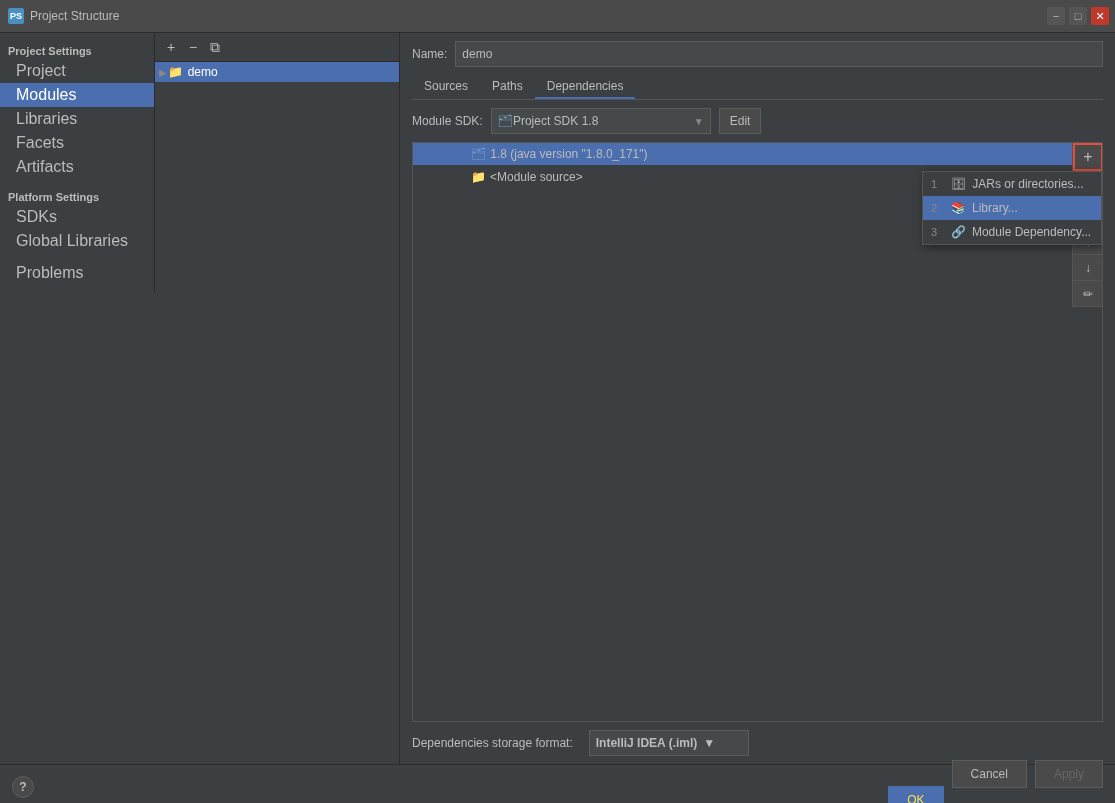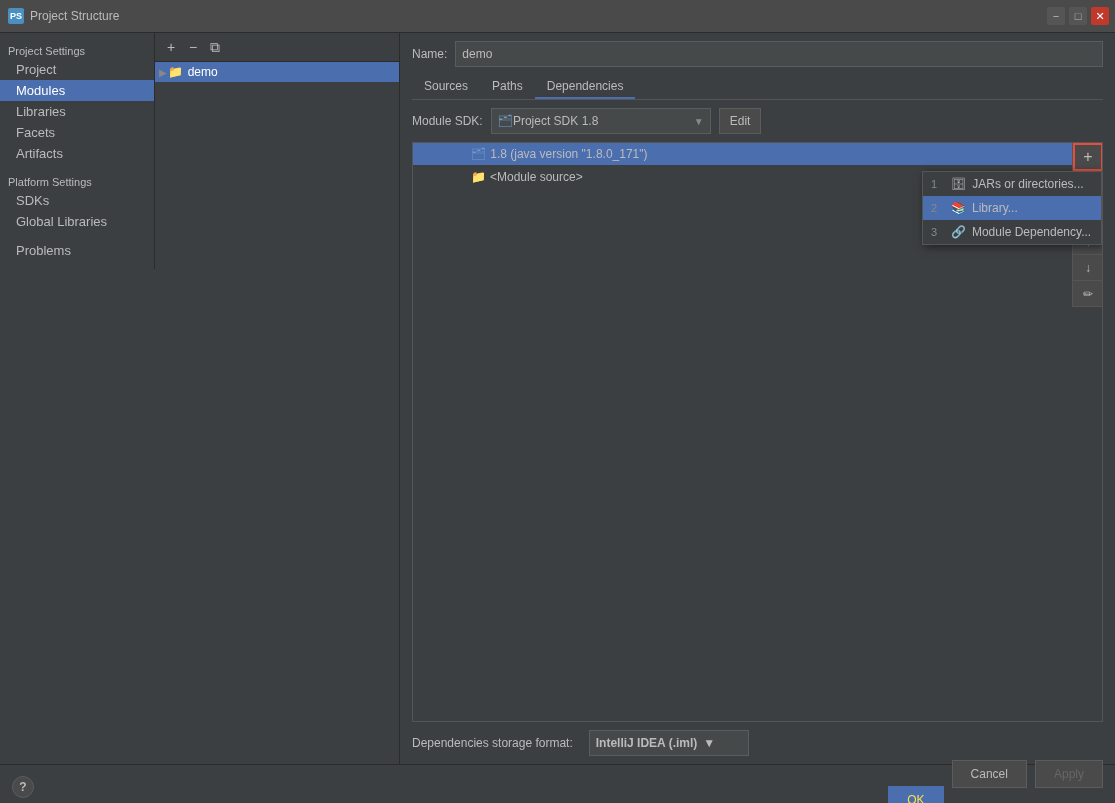--- a/index.html
+++ b/index.html
@@ -59,30 +59,30 @@
     
     .sidebar {
       width: 155px;
       background: #3c3f41;
       border-right: 1px solid #2b2b2b;
       padding: 8px 0;
       flex-shrink: 0;
     }
     .sidebar-section-title {
       color: #bbbbbb;
-      font-weight: normal;
+      font-weight: bold;
       font-size: 11px;
       padding: 4px 8px 2px 8px;
       cursor: default;
     }
     .sidebar-item {
       padding: 3px 0 3px 16px;
       color: #bbbbbb;
       cursor: pointer;
-      font-size: 13px;
+      font-size: 16px;
       white-space: nowrap;
     }
     .sidebar-item.active {
       background: #4b6eaf;
       color: white;
     }
     .sidebar-divider {
       height: 8px;
     }
 

